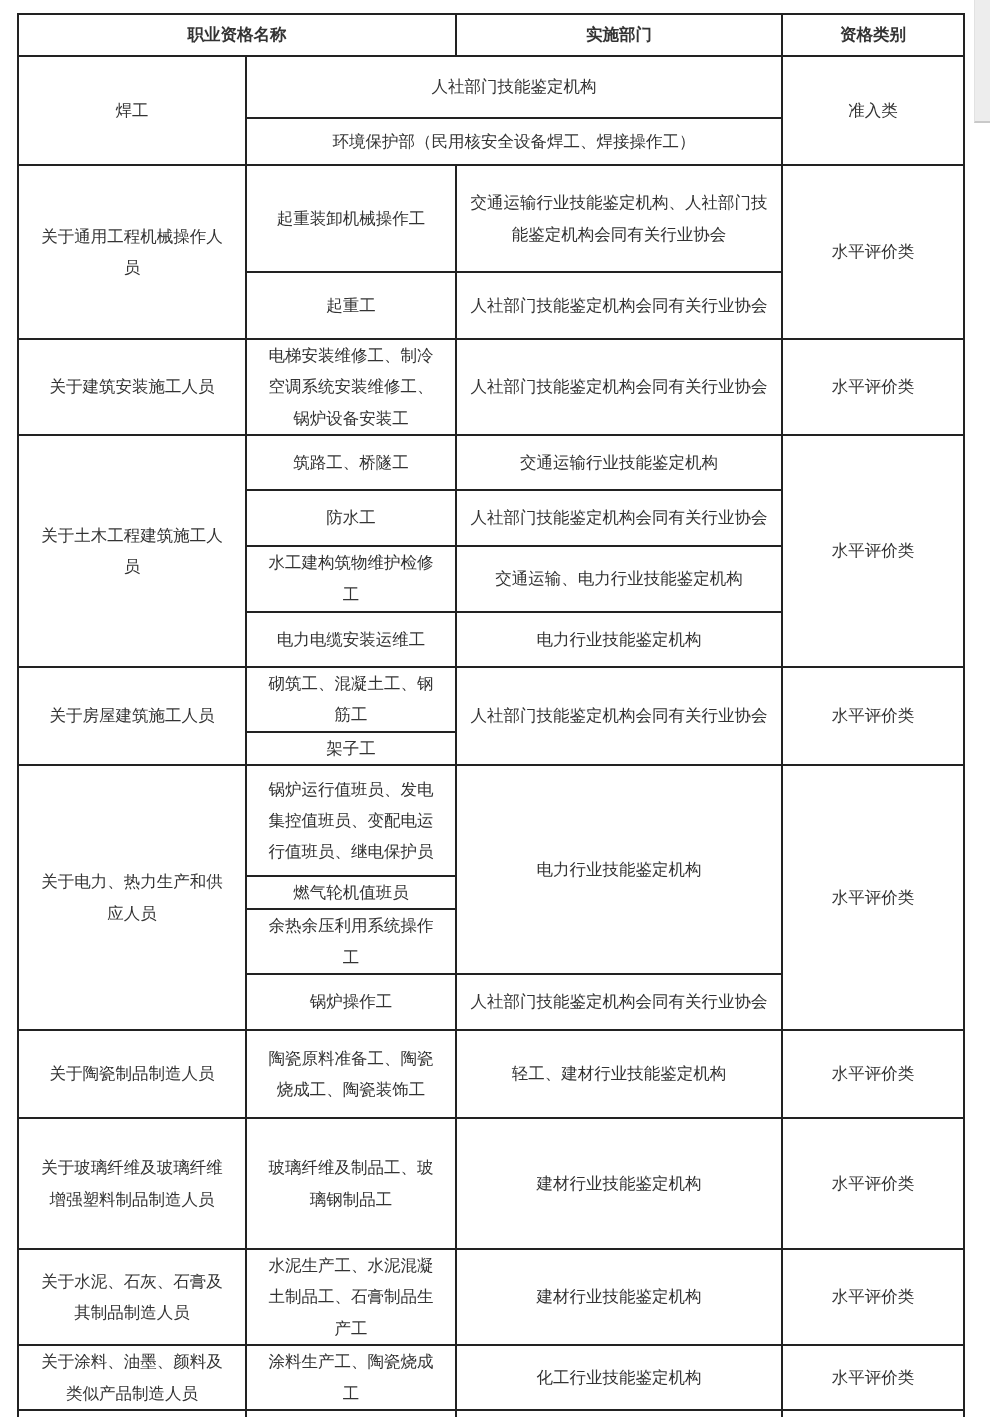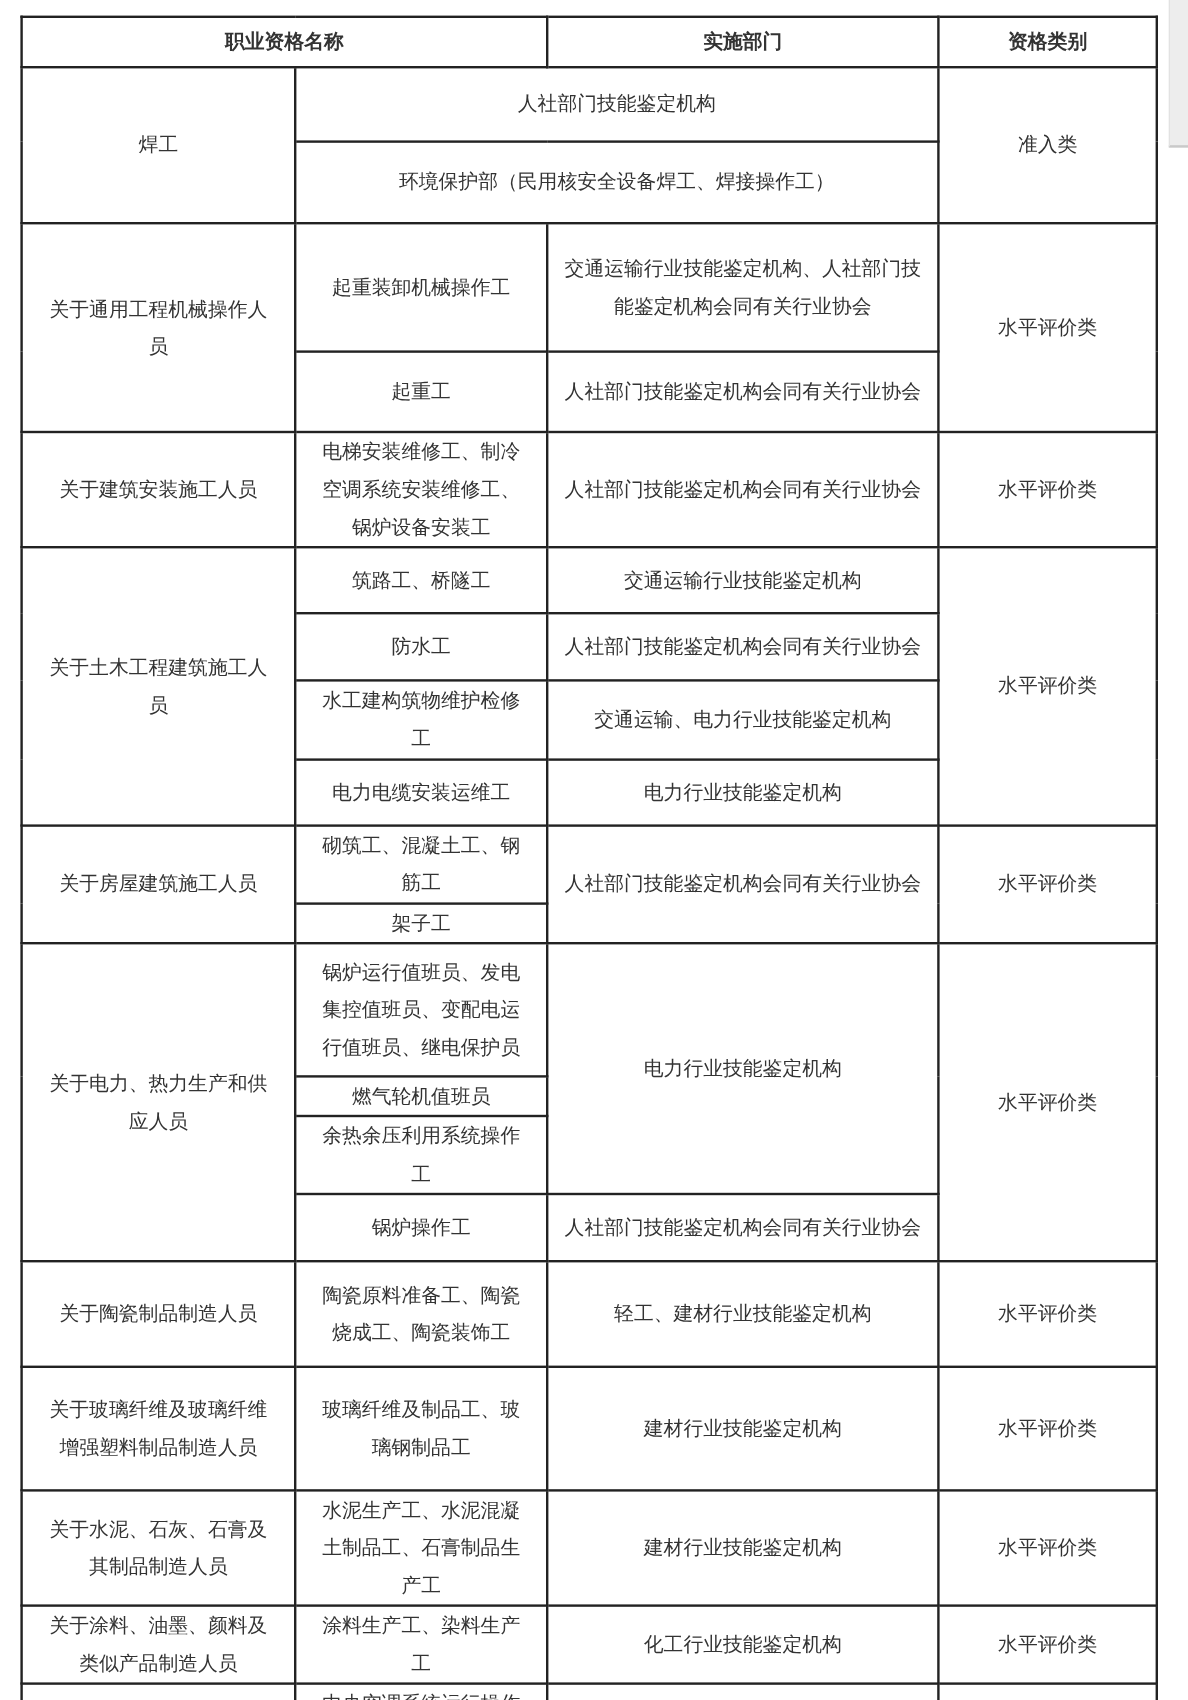--- a/index.html
+++ b/index.html
@@ -50,21 +50,21 @@
         <td class="hd" colspan="2">职业资格名称</td>
         <td class="hd">实施部门</td>
         <td class="hd">资格类别</td>
       </tr>
 
       <tr style="height:62px">
         <td class="c1" rowspan="2">焊工</td>
         <td class="cw" colspan="2">人社部门技能鉴定机构</td>
         <td class="c4" rowspan="2">准入类</td>
       </tr>
-      <tr style="height:68px">
+      <tr style="height:47px">
         <td class="cw" colspan="2">环境保护部（民用核安全设备焊工、焊接操作工）</td>
       </tr>
 
       <tr style="height:107px">
         <td class="c1" rowspan="2">关于通用工程机械操作人员</td>
         <td class="c2">起重装卸机械操作工</td>
         <td class="c3">交通运输行业技能鉴定机构、人社部门技能鉴定机构会同有关行业协会</td>
         <td class="c4" rowspan="2">水平评价类</td>
       </tr>
       <tr style="height:67px">
@@ -125,37 +125,37 @@
         <td class="c3">人社部门技能鉴定机构会同有关行业协会</td>
       </tr>
 
       <tr style="height:88px">
         <td class="c1">关于陶瓷制品制造人员</td>
         <td class="c2">陶瓷原料准备工、陶瓷烧成工、陶瓷装饰工</td>
         <td class="c3">轻工、建材行业技能鉴定机构</td>
         <td class="c4">水平评价类</td>
       </tr>
 
-      <tr style="height:103px">
+      <tr style="height:131px">
         <td class="c1">关于玻璃纤维及玻璃纤维增强塑料制品制造人员</td>
         <td class="c2">玻璃纤维及制品工、玻璃钢制品工</td>
         <td class="c3">建材行业技能鉴定机构</td>
         <td class="c4">水平评价类</td>
       </tr>
 
       <tr style="height:93px">
         <td class="c1">关于水泥、石灰、石膏及其制品制造人员</td>
         <td class="c2">水泥生产工、水泥混凝土制品工、石膏制品生产工</td>
         <td class="c3">建材行业技能鉴定机构</td>
         <td class="c4">水平评价类</td>
       </tr>
 
       <tr style="height:63px">
         <td class="c1">关于涂料、油墨、颜料及类似产品制造人员</td>
-        <td class="c2">涂料生产工、染料生产工</td>
+        <td class="c2">涂料生产工、陶瓷烧成工</td>
         <td class="c3">化工行业技能鉴定机构</td>
         <td class="c4">水平评价类</td>
       </tr>
 
       <tr style="height:64px">
         <td class="c1">关于物业管理服务人员</td>
         <td class="c2">中央空调系统运行操作员</td>
         <td class="c3">人社部门技能鉴定机构会同有关行业协会</td>
         <td class="c4">水平评价类</td>
       </tr>

